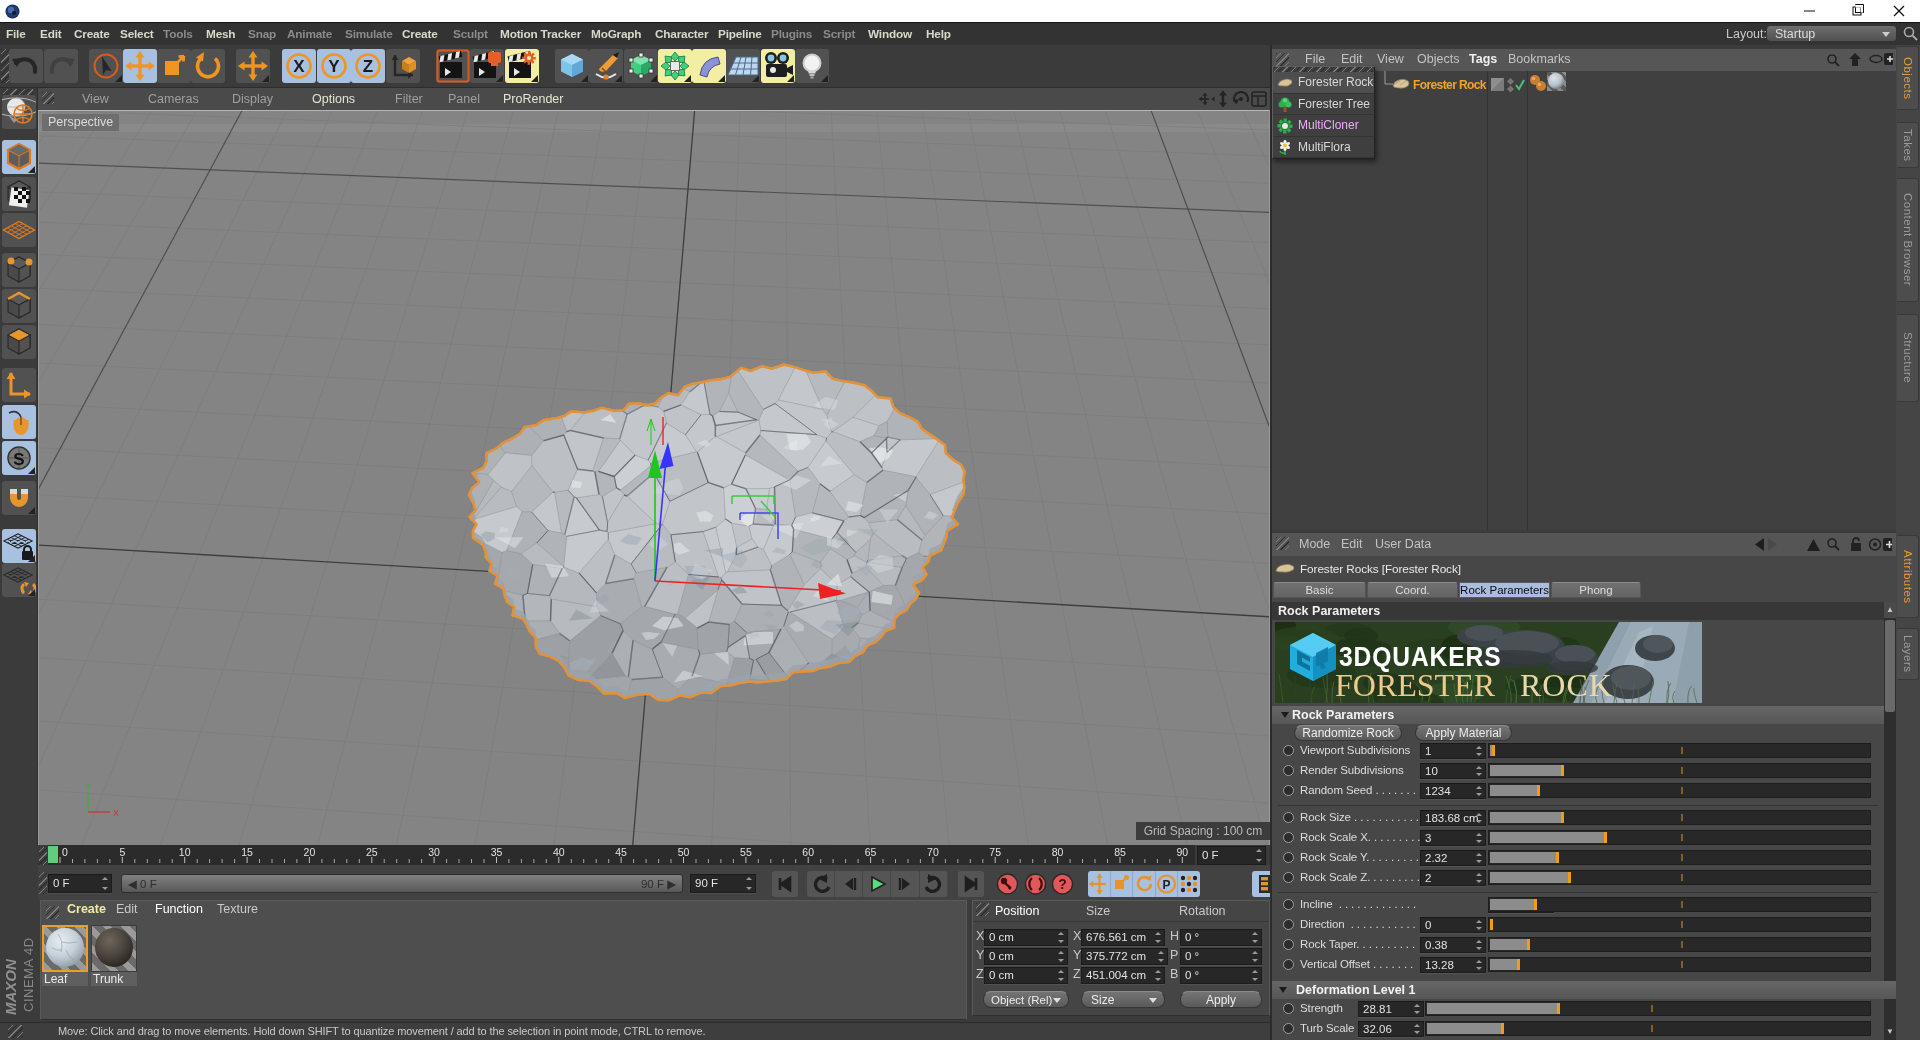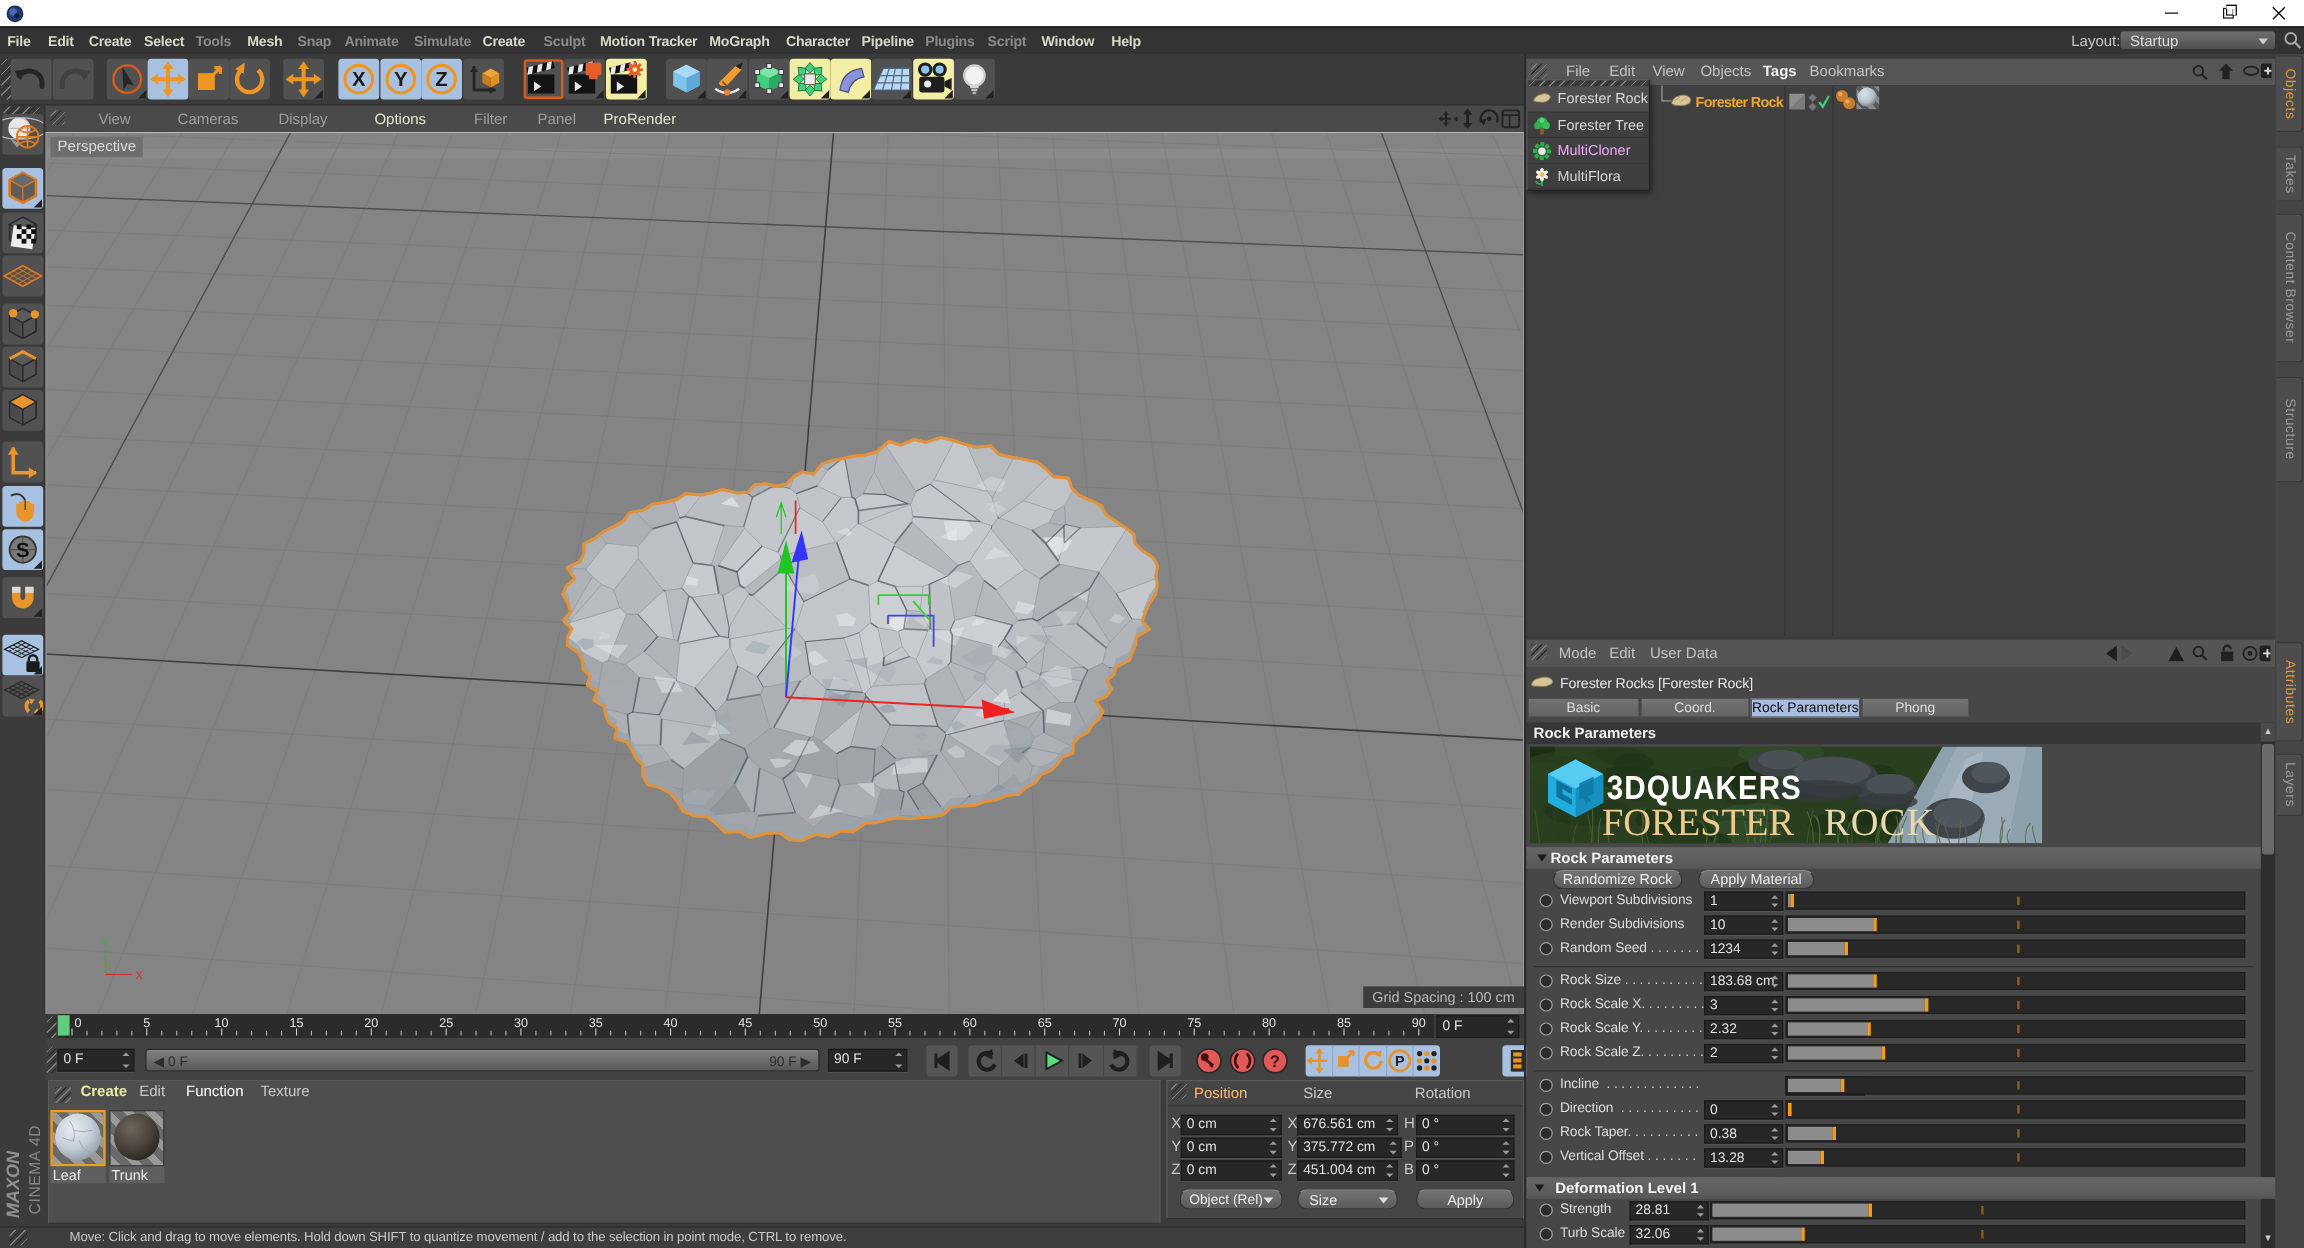--- a/index.html
+++ b/index.html
@@ -1273,21 +1273,21 @@
         </g>
       </svg>
     </div>
 <div class="a" style="left:42px;top:972px;width:46px;height:14px;background:#5f5f5f;color:#ececec;font-size:12px;line-height:14px;padding-left:2px">Leaf</div>
 <div class="a" style="left:91px;top:925px;width:46px;height:47px;background:repeating-linear-gradient(45deg,#9a9a9a 0 6px,#6a6a6a 6px 13px);border:1px solid #3a3a3a">
 <div style="position:absolute;left:3px;top:2px;width:38px;height:39px;border-radius:50%;background:radial-gradient(circle at 38% 32%,#6e665c 0%,#4a443c 45%,#2c2823 75%,#100e0b 100%)"></div>
     </div>
 <div class="a" style="left:91px;top:972px;width:46px;height:14px;background:#5f5f5f;color:#ececec;font-size:12px;line-height:14px;padding-left:2px">Trunk</div>
 <div style="position:absolute;left:972px;top:900px;width:298px;height:116px;background:#454545;border:1px solid #5a5a5a;border-bottom-color:#2f2f2f"></div>
 <div class="dots a" style="position:absolute;left:976px;top:903px;width:13px;height:13px"></div>
-<div class="a" style="left:995px;top:904px;font-size:12.5px;color:#fdba74">Position</div>
+<div class="a" style="left:995px;top:904px;font-size:12.5px;color:#ffffff">Position</div>
 <div class="a" style="left:1086px;top:904px;font-size:12.5px;color:#c9c9c9">Size</div>
 <div class="a" style="left:1179px;top:904px;font-size:12.5px;color:#c9c9c9">Rotation</div>
 <div style="position:absolute;left:973px;top:921px;width:296px;height:1px;background:#383838"></div>
 <div class="a" style="left:976px;top:929px;font-size:12.5px;color:#c9c9c9">X</div>
 <div class="inp" style="left:984px;top:929px;width:84px;height:17px">
       <span class="v">0 cm</span>
       <span class="spn"></span>
     </div>
 <div class="a" style="left:1073px;top:929px;font-size:12.5px;color:#c9c9c9">X</div>
 <div class="inp" style="left:1081px;top:929px;width:84px;height:17px">

